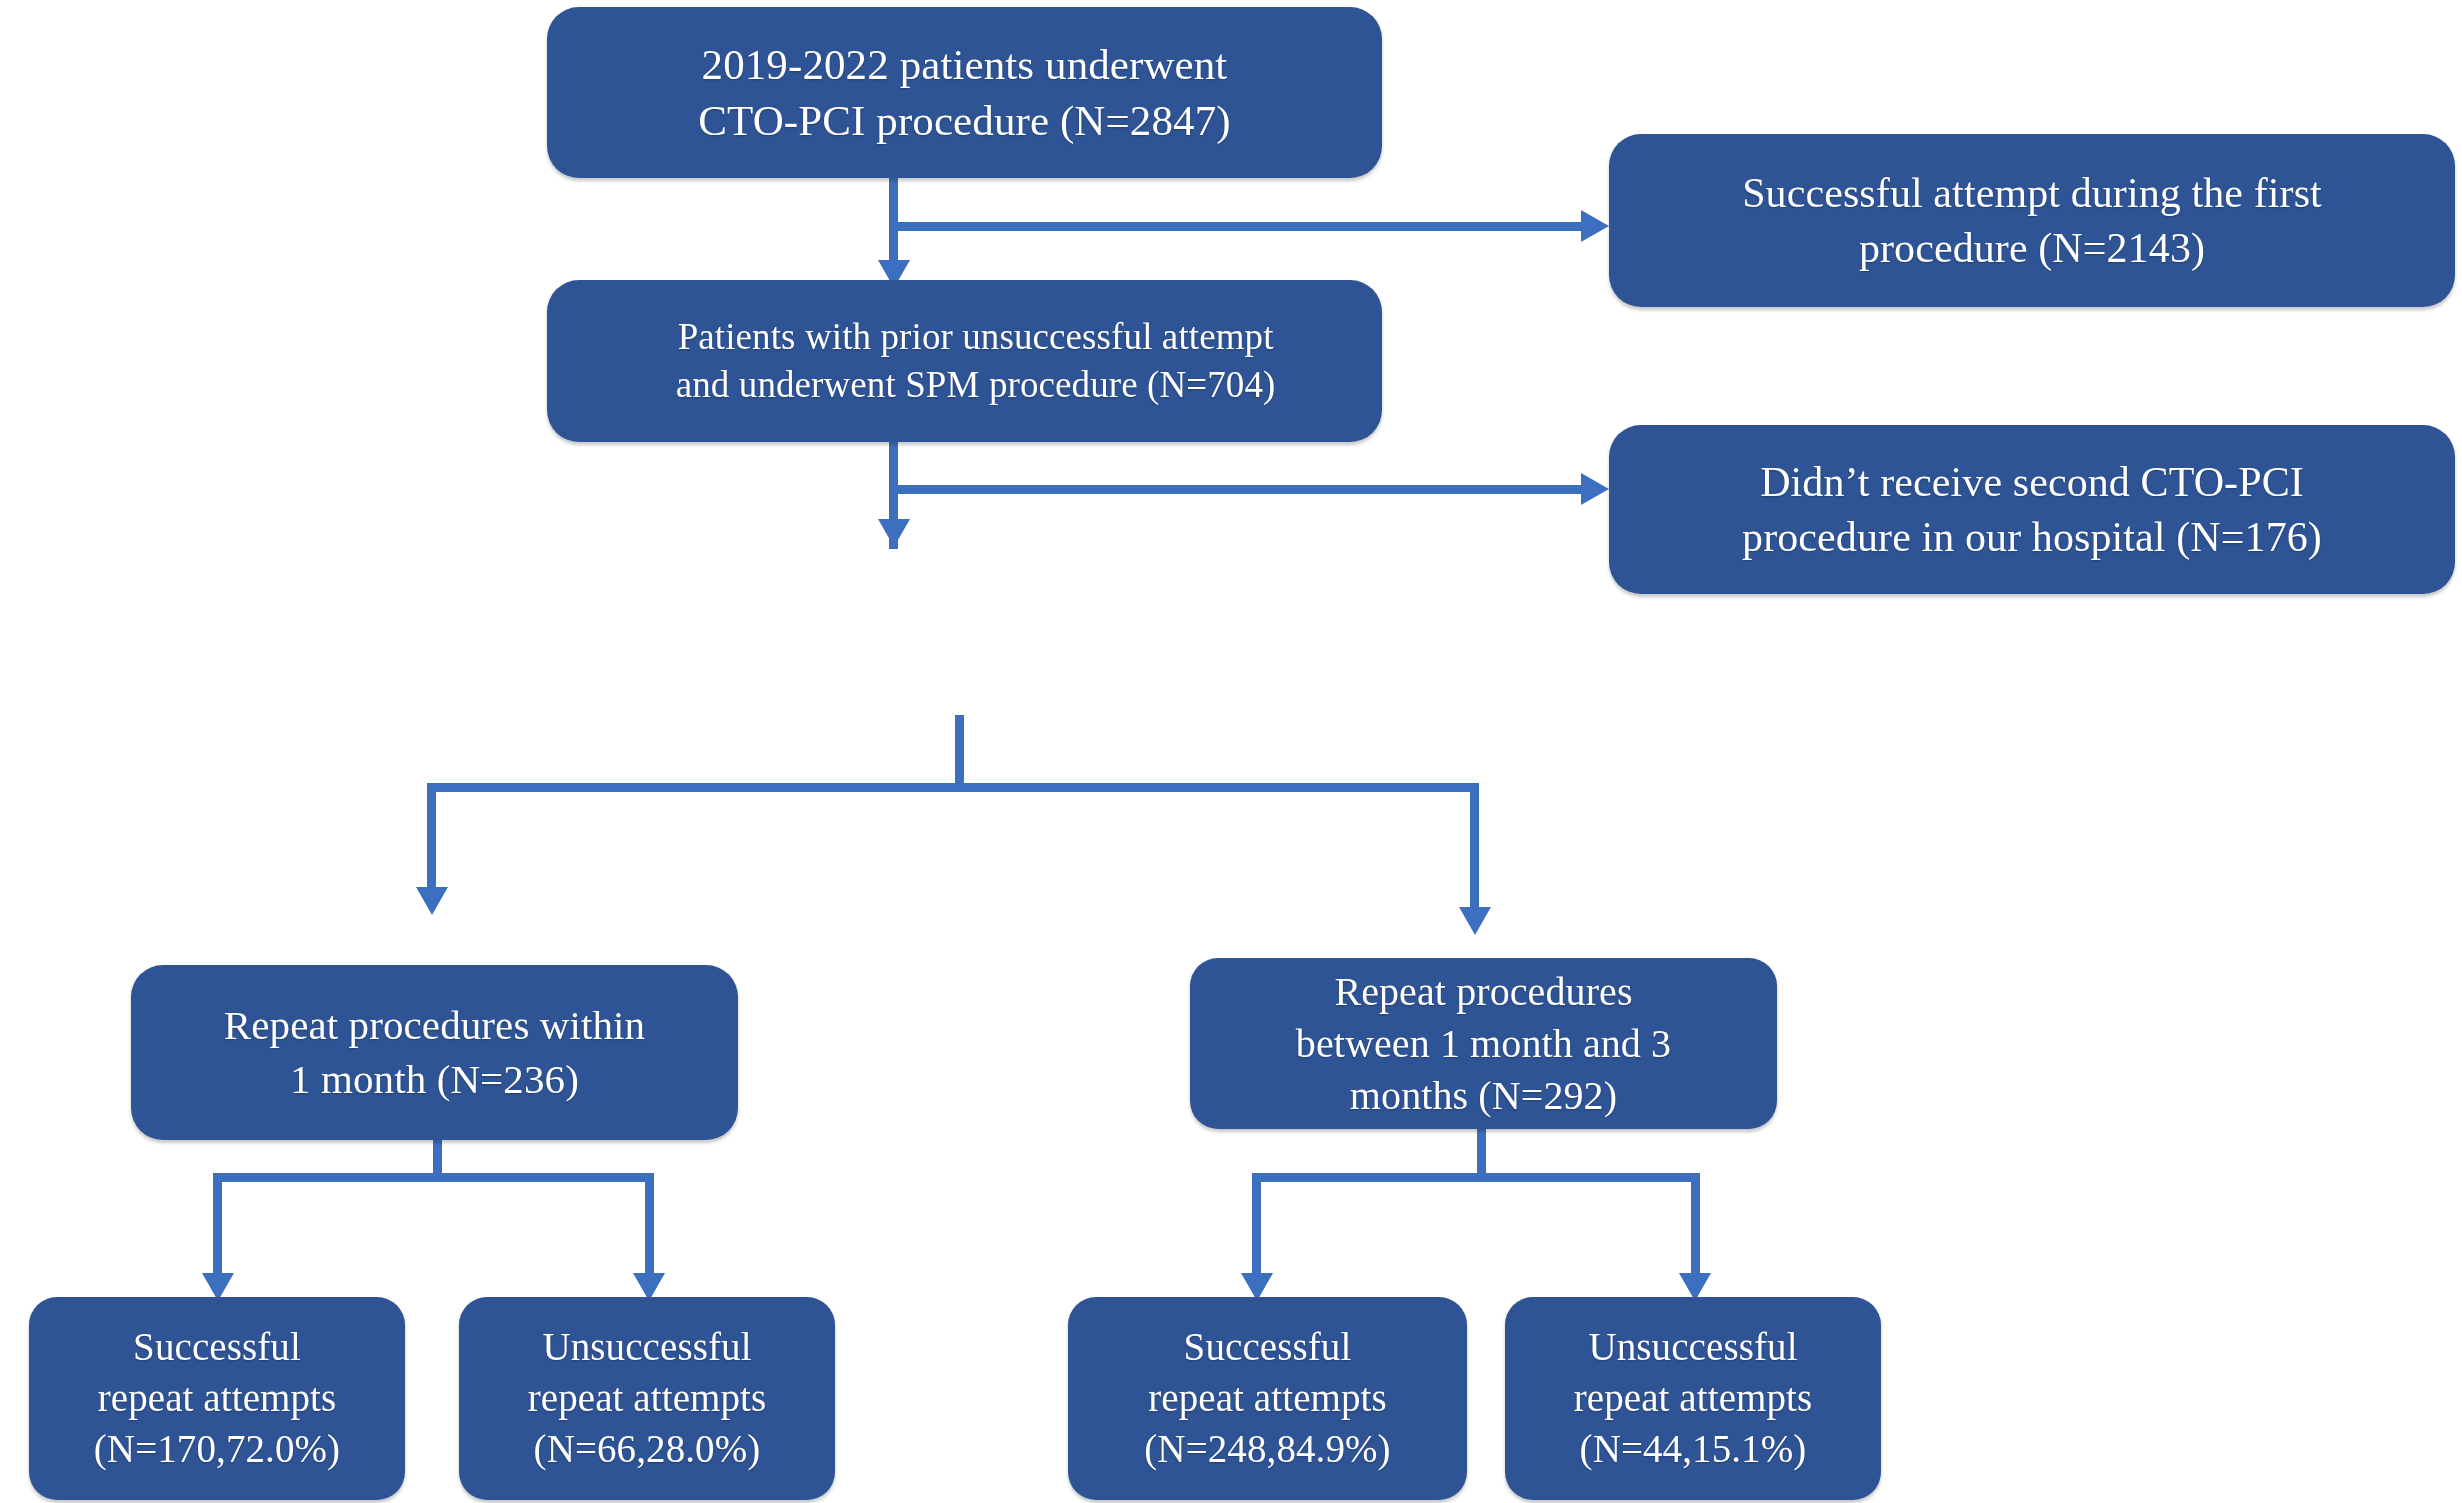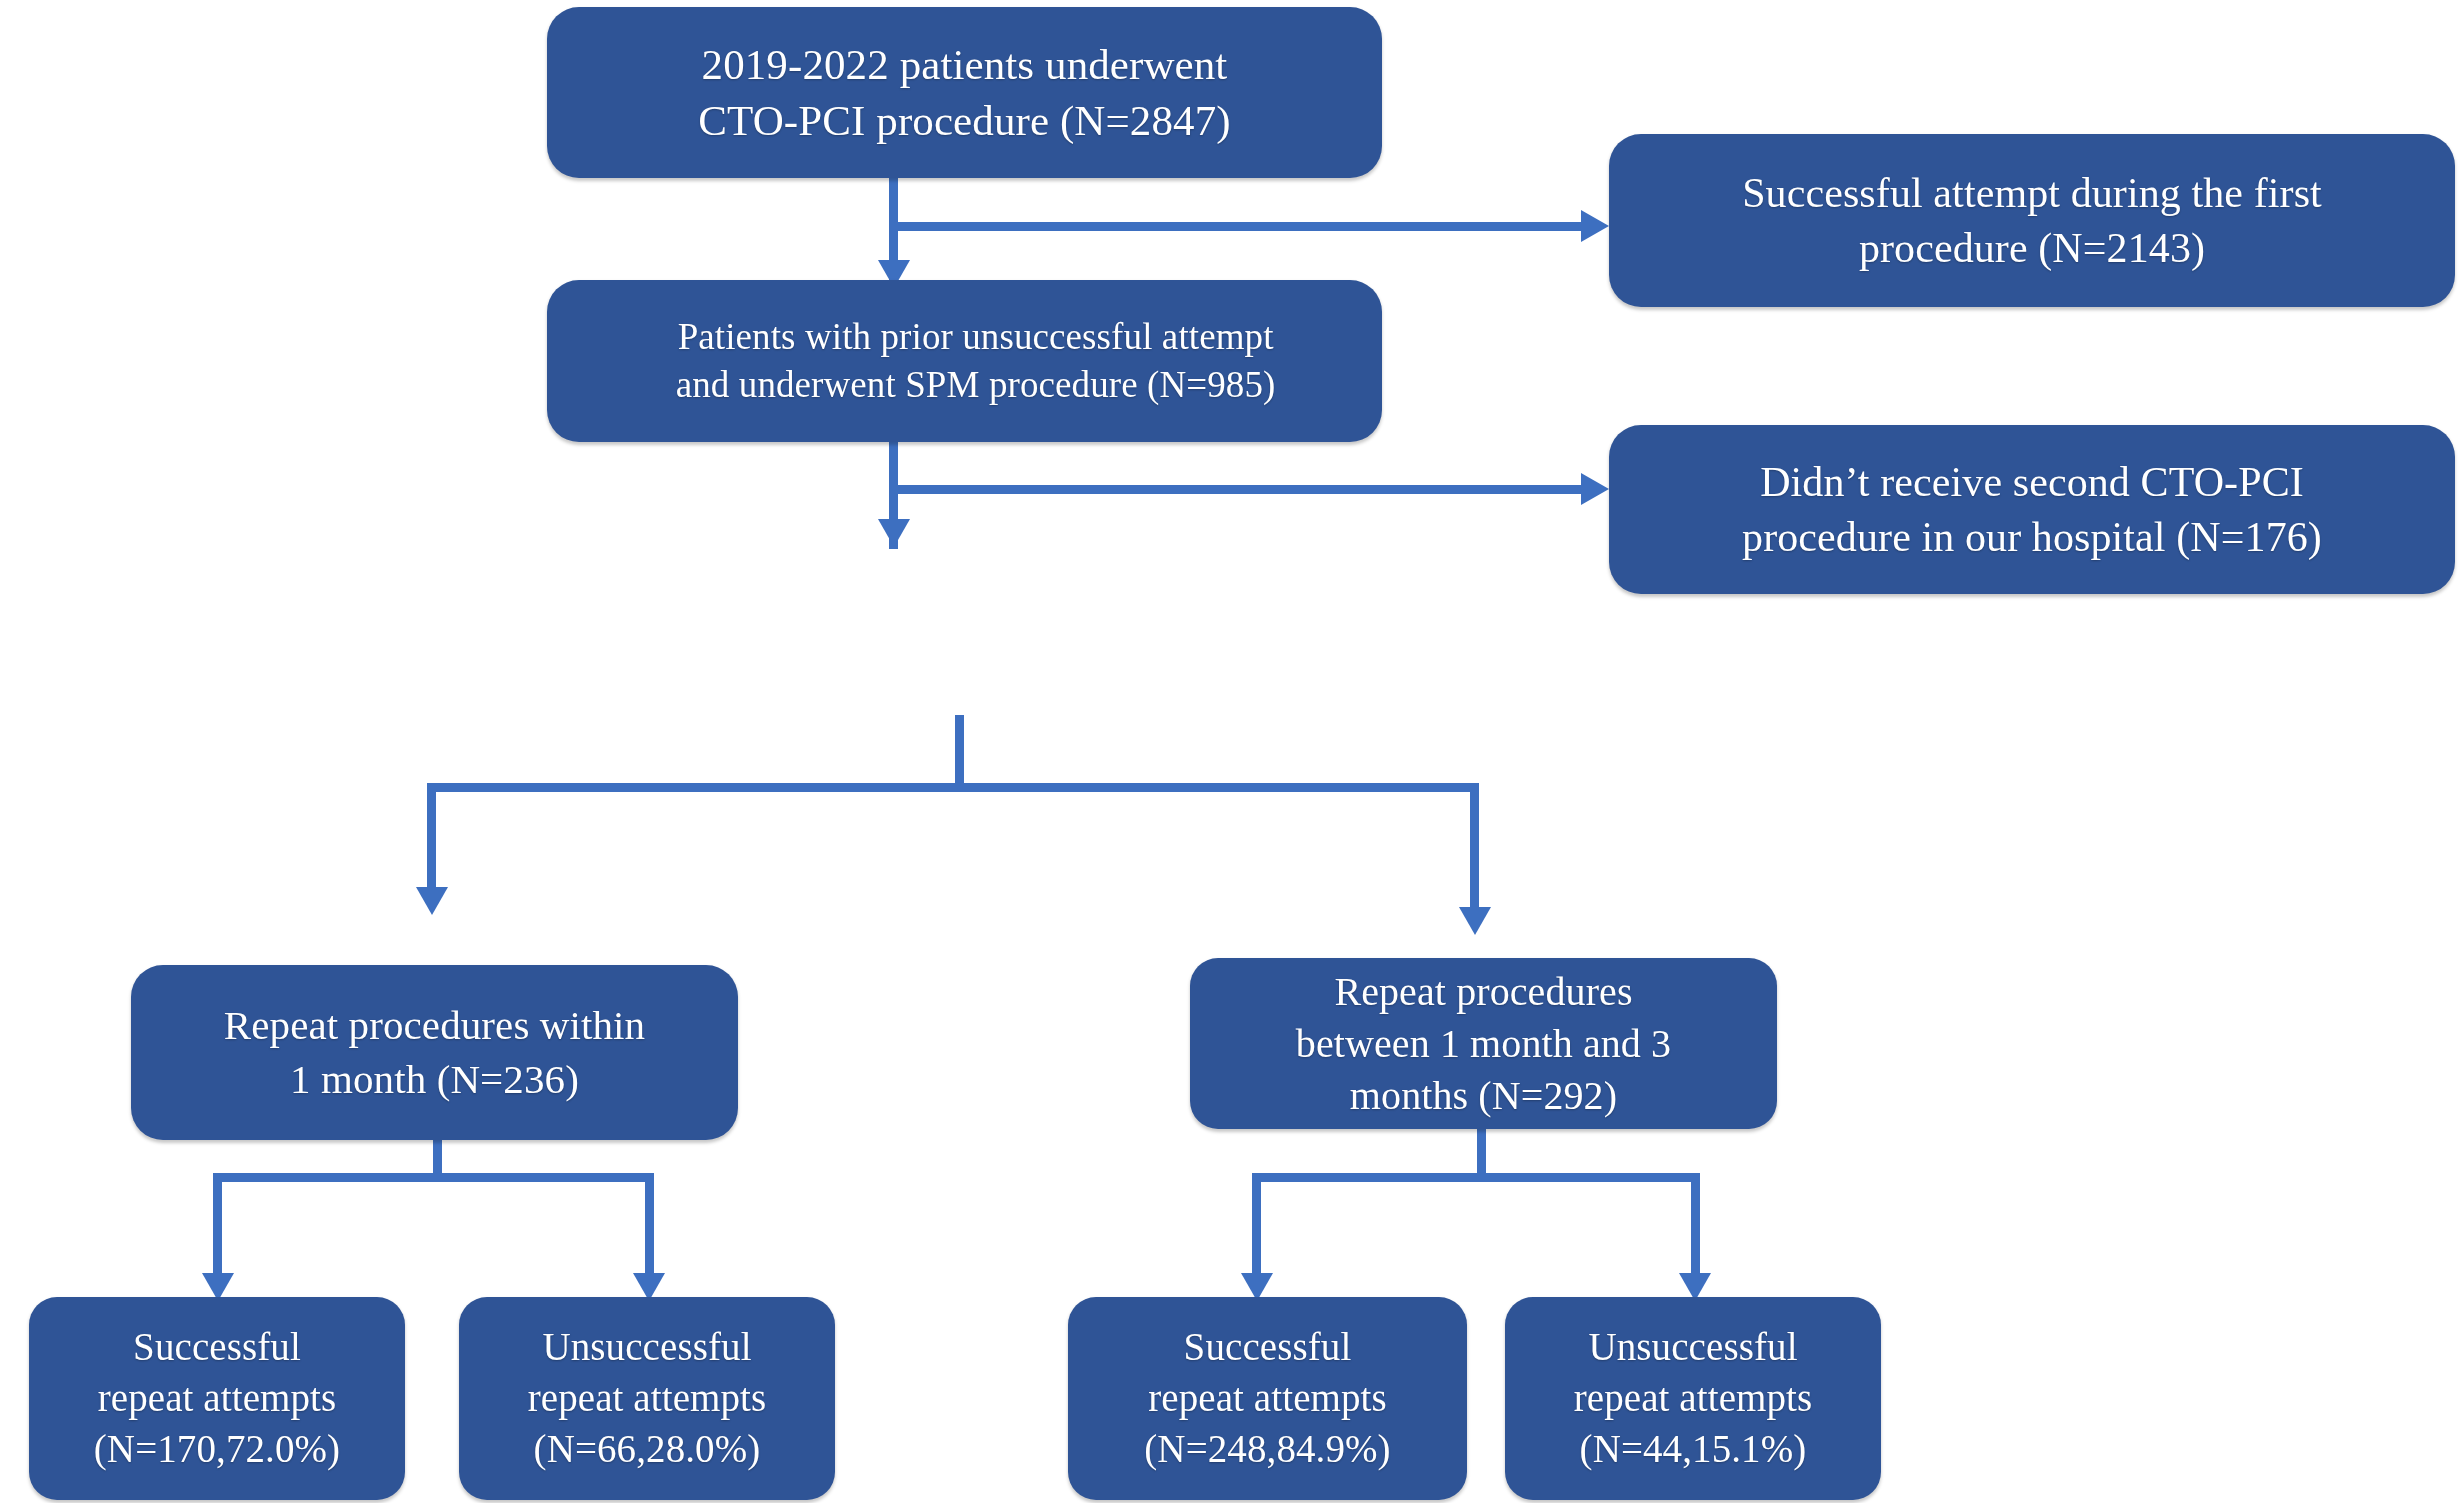--- a/index.html
+++ b/index.html
@@ -105,21 +105,21 @@
   <div class="node" style="left:1609px; top:134px; width:846px; height:173px; font-size:42px;">
     <span class="txt">
       <span>Successful attempt during the first</span><br>
       <span>procedure (N=2143)</span>
     </span>
   </div>
 
   <div class="node" style="left:547px; top:280px; width:835px; height:162px; font-size:37px;padding-left:32px;">
     <span class="txt">
       <span>Patients with prior unsuccessful attempt</span><br>
-      <span>and underwent SPM procedure (N=985)</span>
+      <span>and underwent SPM procedure (N=704)</span>
     </span>
   </div>
 
   <div class="node" style="left:1609px; top:425px; width:846px; height:169px; font-size:42px;font-family:Liberation Serif, serif;">
     <span class="txt">
       <span>Didn’t receive second CTO-PCI</span><br>
       <span>procedure in our hospital (N=176)</span>
     </span>
   </div>
 

